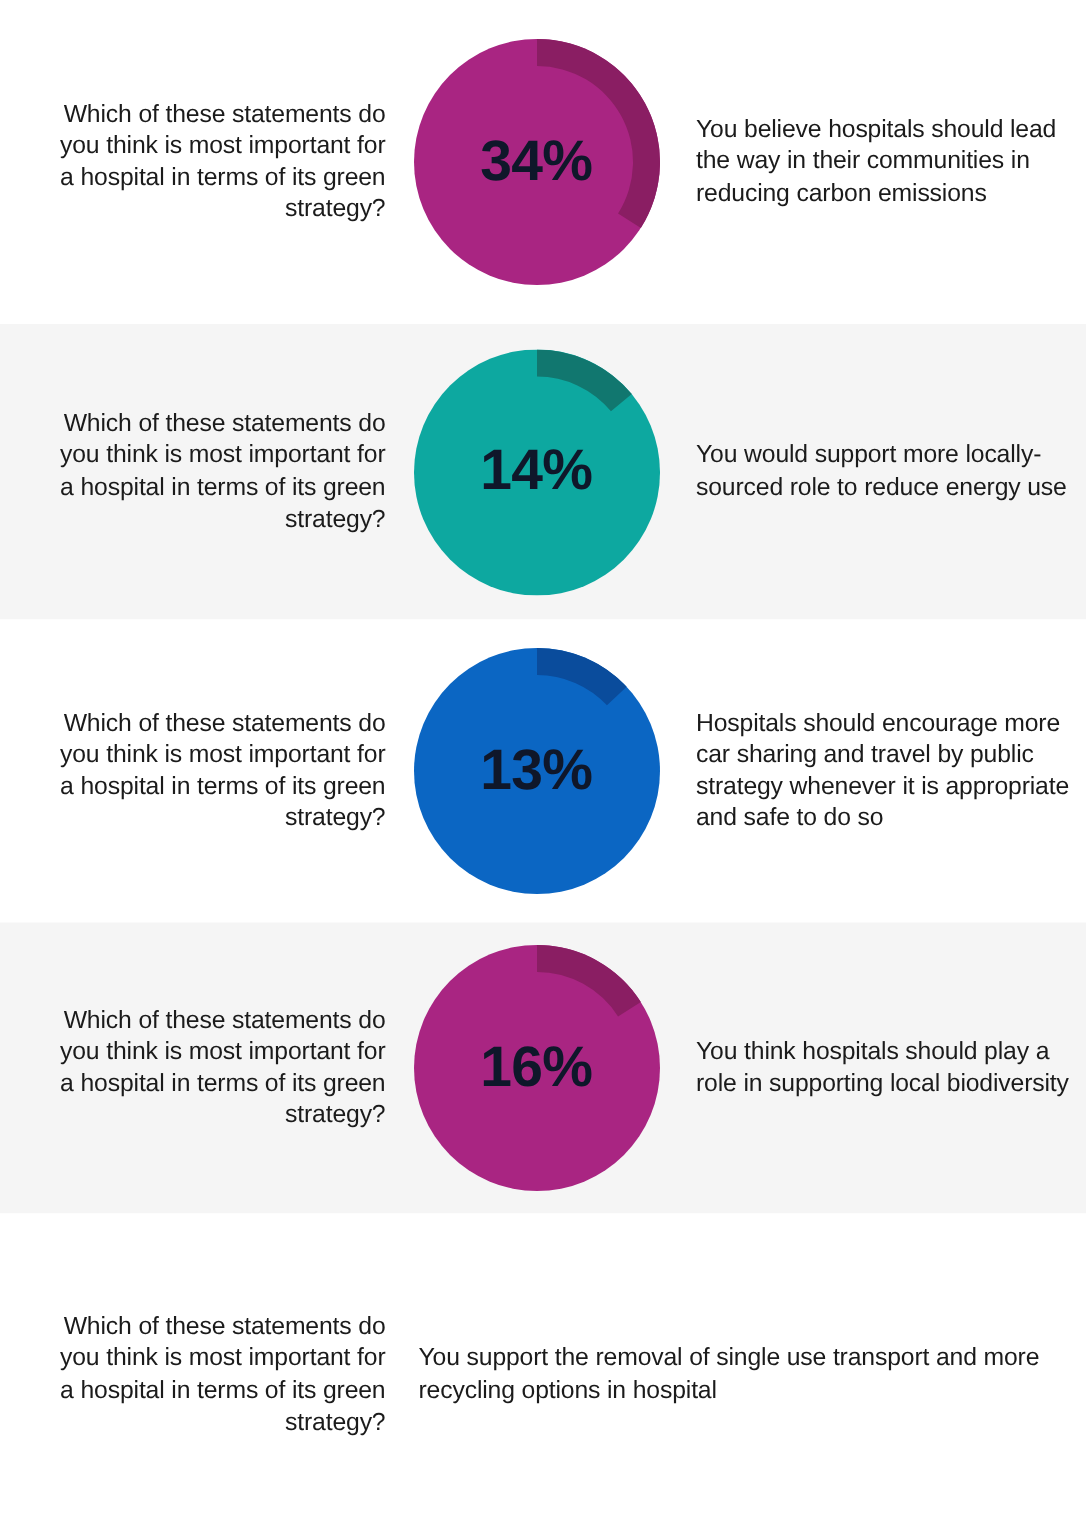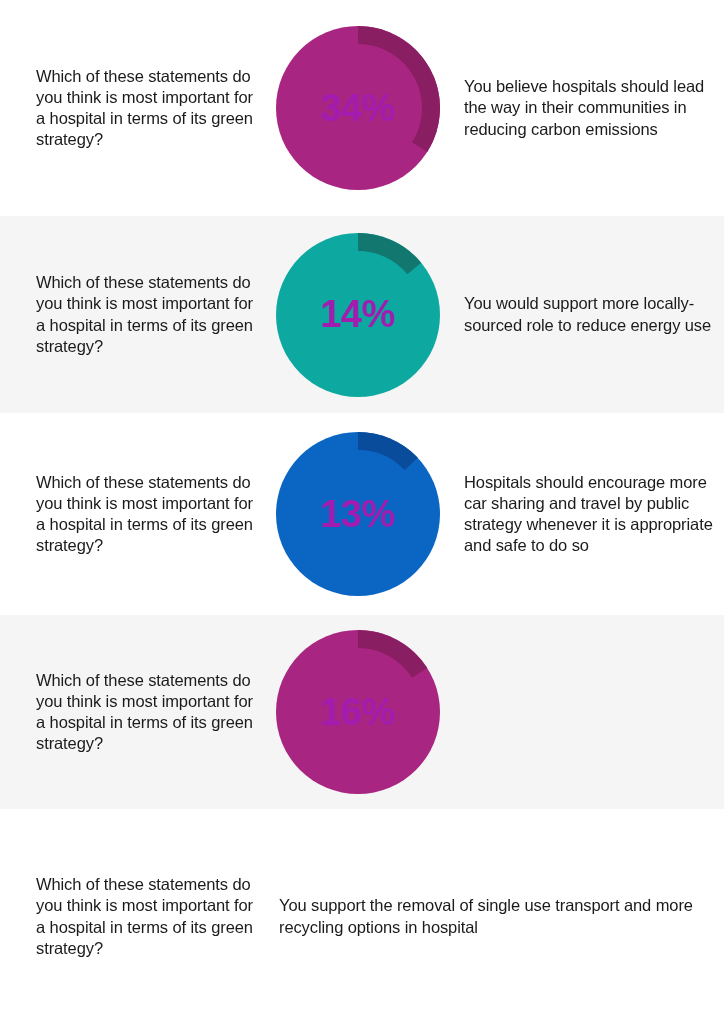--- a/index.html
+++ b/index.html
@@ -32,20 +32,21 @@
   }
   .row.plain {
     background: #ffffff;
   }
   .col-question {
     width: 265px;
     padding-left: 36px;
     padding-right: 8px;
     box-sizing: border-box;
     flex: 0 0 265px;
+    text-align: right;
   }
   .col-chart {
     flex: 0 0 185px;
     display: flex;
     align-items: center;
     justify-content: center;
   }
   .col-answer {
     flex: 1 1 auto;
     padding-left: 14px;
@@ -73,21 +74,21 @@
   }
   .pie-label {
     position: absolute;
     left: 0;
     top: 0;
     width: 164px;
     height: 164px;
     display: flex;
     align-items: center;
     justify-content: center;
-    color: #a21caf;
+    color: #0f172a;
     font-size: 38px;
     font-weight: bold;
     letter-spacing: -0.5px;
     pointer-events: none;
   }
 </style>
 </head>
 <body>
 
 <div class="infographic">
@@ -149,20 +150,23 @@
         </div>
         <div class="col-chart">
           <div class="pie-wrap">
             <svg viewBox="0 0 164 164">
               <circle cx="82" cy="82" r="82" fill="#A92582"></circle>
               <path d="M 82 0 A 82 82 0 0 1 151.23488989116524 38.06220281172229 L 136.03698723212898 47.70708512134422 A 64 64 0 0 0 82 18 Z" fill="#8A1E63"></path>
             </svg>
             <div class="pie-label">16%</div>
           </div>
         </div>
+        <div class="col-answer">
+          <p class="answer-text">You think hospitals should play a role in supporting local biodiversity</p>
+        </div>
       </div>
       <div class="row plain" style="height: 215px;">
         <div class="col-question">
           <p class="question-text">Which of these statements do you think is most important for a hospital in terms of its green strategy?</p>
         </div>
         <div class="col-answer">
           <p class="answer-text">You support the removal of single use transport and more recycling options in hospital</p>
         </div>
       </div>
     </div>

